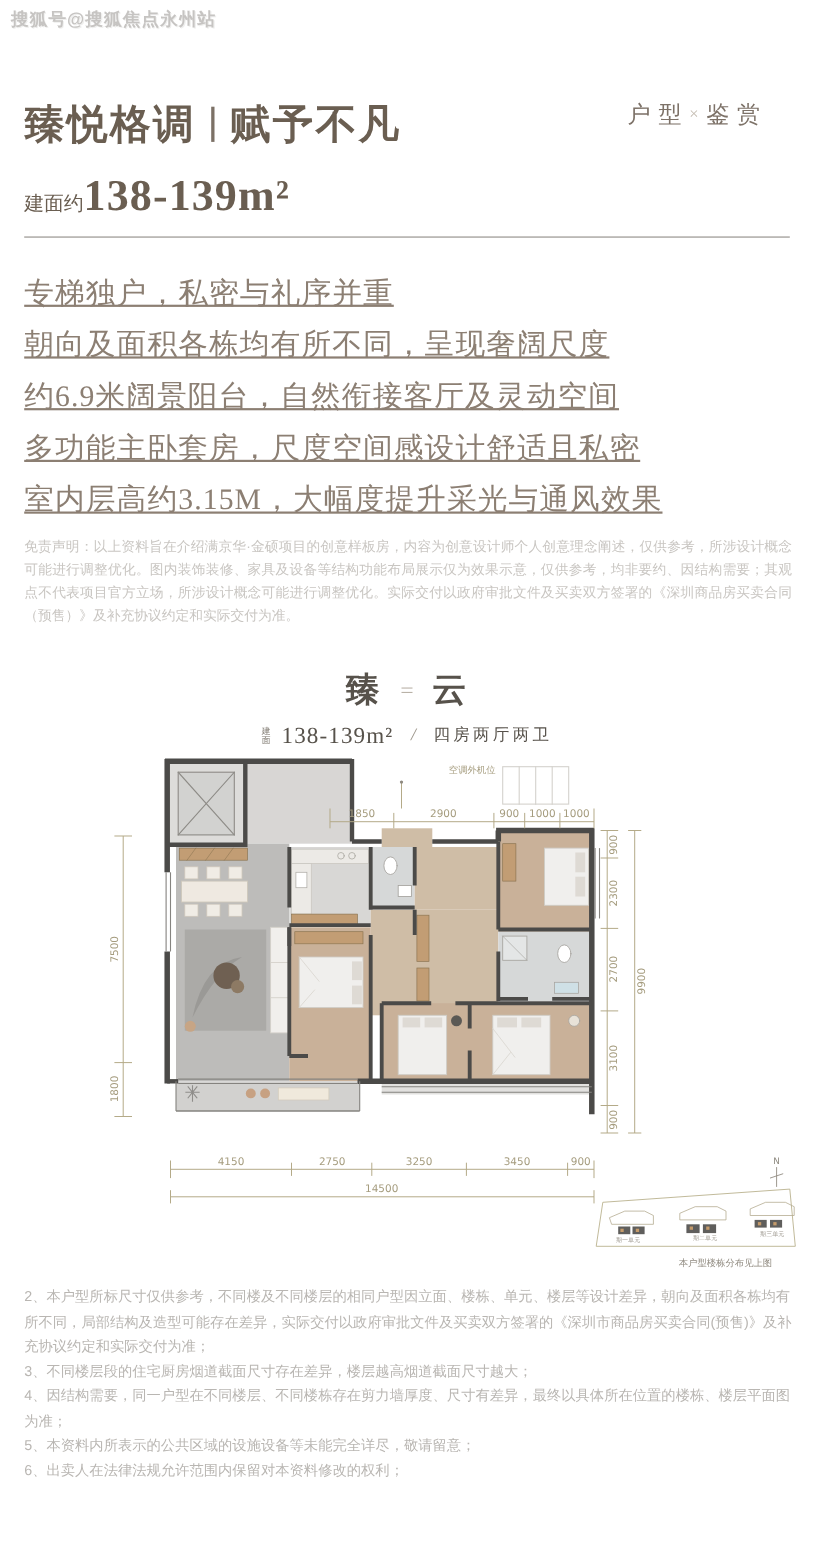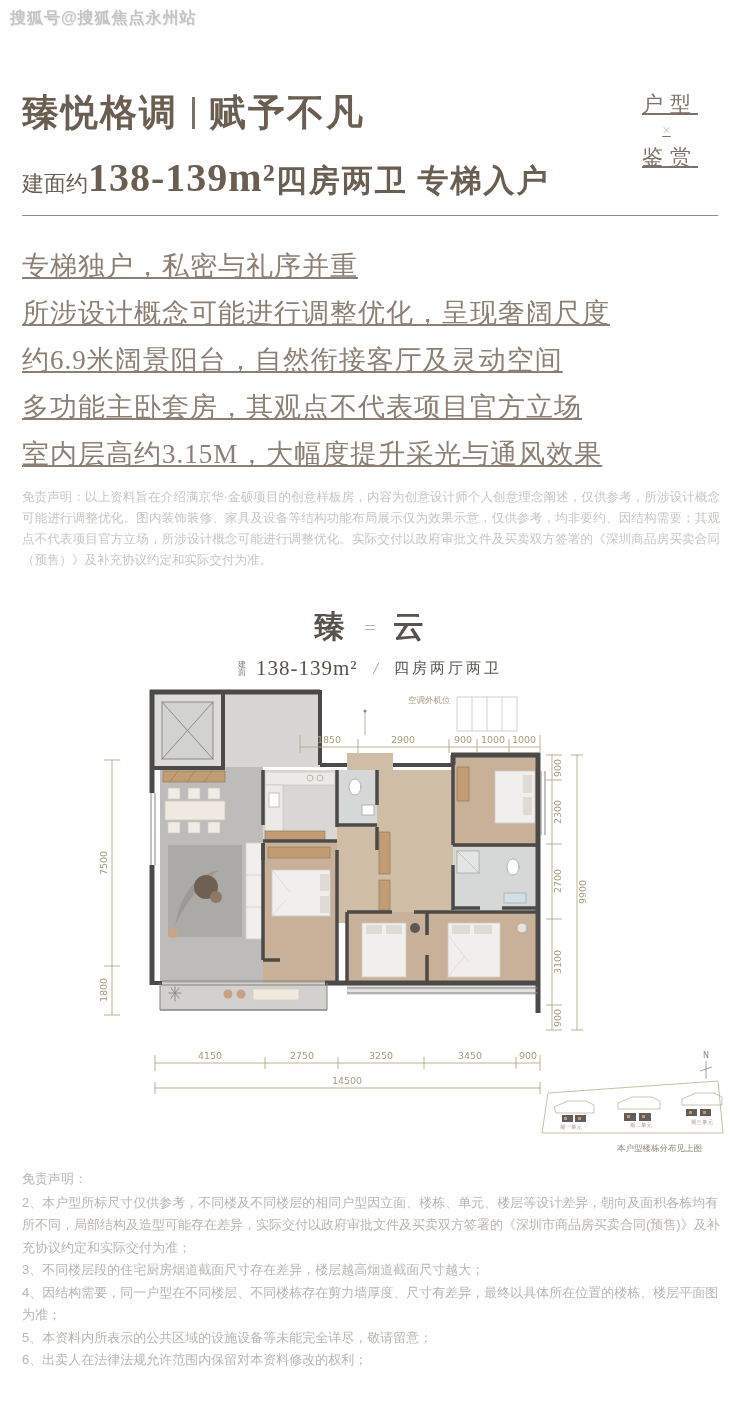--- a/index.html
+++ b/index.html
@@ -8,25 +8,25 @@
 
   .watermark { position:absolute; top:8px; left:10px; font-size:16px; font-weight:bold;
     color:#c6c4c2; text-shadow:1px 1px 0 #efefee; letter-spacing:1px; }
 
   
   .header { position:absolute; top:88px; left:22px; right:34px; color:#6a5e51; }
   .title-row { display:flex; align-items:center; font-family:"Liberation Serif","DejaVu Serif",serif; }
   .title-main, .title-sub { font-size:37px; font-weight:700; letter-spacing:2px; }
   .title-bar { width:3px; height:32px; background:#7c7166; margin:0 14px; }
   .spec-row { margin-top:16px; font-family:"Liberation Serif","DejaVu Serif",serif; display:flex; align-items:baseline; }
-  .spec-prefix { font-size:22px; }
+  .spec-prefix { font-size:18px; }
   .spec-area { font-size:40px; font-weight:600; letter-spacing:1px; }
   .spec-rest { font-size:31px; font-weight:600; letter-spacing:2px; }
-  .corner { position:absolute; right:8px; top:2px; display:flex; flex-direction:column; align-items:center;
-    color:#7d7268; font-family:"Liberation Serif","DejaVu Serif",serif;text-decoration:underline; }
+  .corner { position:absolute; right:8px; top:2px; display:flex; flex-direction:row; align-items:center;
+    color:#7d7268; font-family:"Liberation Serif","DejaVu Serif",serif; }
   .corner-top, .corner-bottom { font-size:21px; letter-spacing:7px; text-indent:7px; }
   .corner-x { font-size:15px; color:#c3bbb0; margin:4px 0; }
   .header-rule { position:absolute; top:215px; left:22px; right:22px; height:0; border-top:1px solid #8f8b86; }
 
   
   .features { position:absolute; top:243px; left:22px; right:22px;
     font-family:"Liberation Serif","DejaVu Serif",serif; color:#8c7f73;text-decoration:underline; }
   .features p { font-size:27px; line-height:47px; letter-spacing:1px; white-space:nowrap; }
 
   
@@ -69,35 +69,34 @@
 
   <div class="header">
     <div class="title-row">
       <span class="title-main">臻悦格调</span>
       <span class="title-bar"></span>
       <span class="title-sub">赋予不凡</span>
     </div>
     <div class="spec-row">
       <span class="spec-prefix">建面约</span>
       <span class="spec-area">138-139m²</span>
-      <span class="spec-rest">四房两卫 专梯入户</span>
     </div>
     <div class="corner">
       <span class="corner-top">户型</span>
       <span class="corner-x">×</span>
       <span class="corner-bottom">鉴赏</span>
     </div>
   </div>
   <div class="header-rule"></div>
 
   <div class="features">
     <p>专梯独户，私密与礼序并重</p>
-    <p>所涉设计概念可能进行调整优化，呈现奢阔尺度</p>
+    <p>朝向及面积各栋均有所不同，呈现奢阔尺度</p>
     <p>约6.9米阔景阳台，自然衔接客厅及灵动空间</p>
-    <p>多功能主卧套房，其观点不代表项目官方立场</p>
+    <p>多功能主卧套房，尺度空间感设计舒适且私密</p>
     <p>室内层高约3.15M，大幅度提升采光与通风效果</p>
   </div>
 
   <div class="top-disclaimer">免责声明：以上资料旨在介绍满京华·金硕项目的创意样板房，内容为创意设计师个人创意理念阐述，仅供参考，所涉设计概念可能进行调整优化。图内装饰装修、家具及设备等结构功能布局展示仅为效果示意，仅供参考，均非要约、因结构需要；其观点不代表项目官方立场，所涉设计概念可能进行调整优化。实际交付以政府审批文件及买卖双方签署的《深圳商品房买卖合同（预售）》及补充协议约定和实际交付为准。</div>
 
   <div class="plan-head">
     <div class="plan-name">
       <span>臻</span>
       <span class="name-divider">
           <i></i>
@@ -368,21 +367,20 @@
         <line x1="166" y1="-14" x2="166" y2="4" stroke="#8f8a80" stroke-width="0.8"></line>
         <line x1="160" y1="-4" x2="172" y2="-8" stroke="#8f8a80" stroke-width="0.8"></line>
         <text class="compass-n" x="166" y="-17" text-anchor="middle">N</text>
       </g>
       <text class="mini-caption" x="162" y="76" text-anchor="end">本户型楼栋分布见上图</text>
     </g>
   </svg>
   </div>
 
   <div class="bottom-disclaimer">
-    <p class="bd-title">免责声明：</p>
     <p>2、本户型所标尺寸仅供参考，不同楼及不同楼层的相同户型因立面、楼栋、单元、楼层等设计差异，朝向及面积各栋均有所不同，局部结构及造型可能存在差异，实际交付以政府审批文件及买卖双方签署的《深圳市商品房买卖合同(预售)》及补充协议约定和实际交付为准；</p>
     <p>3、不同楼层段的住宅厨房烟道截面尺寸存在差异，楼层越高烟道截面尺寸越大；</p>
     <p>4、因结构需要，同一户型在不同楼层、不同楼栋存在剪力墙厚度、尺寸有差异，最终以具体所在位置的楼栋、楼层平面图为准；</p>
     <p>5、本资料内所表示的公共区域的设施设备等未能完全详尽，敬请留意；</p>
     <p>6、出卖人在法律法规允许范围内保留对本资料修改的权利；</p>
 
   </div>
 
 </div>
 

